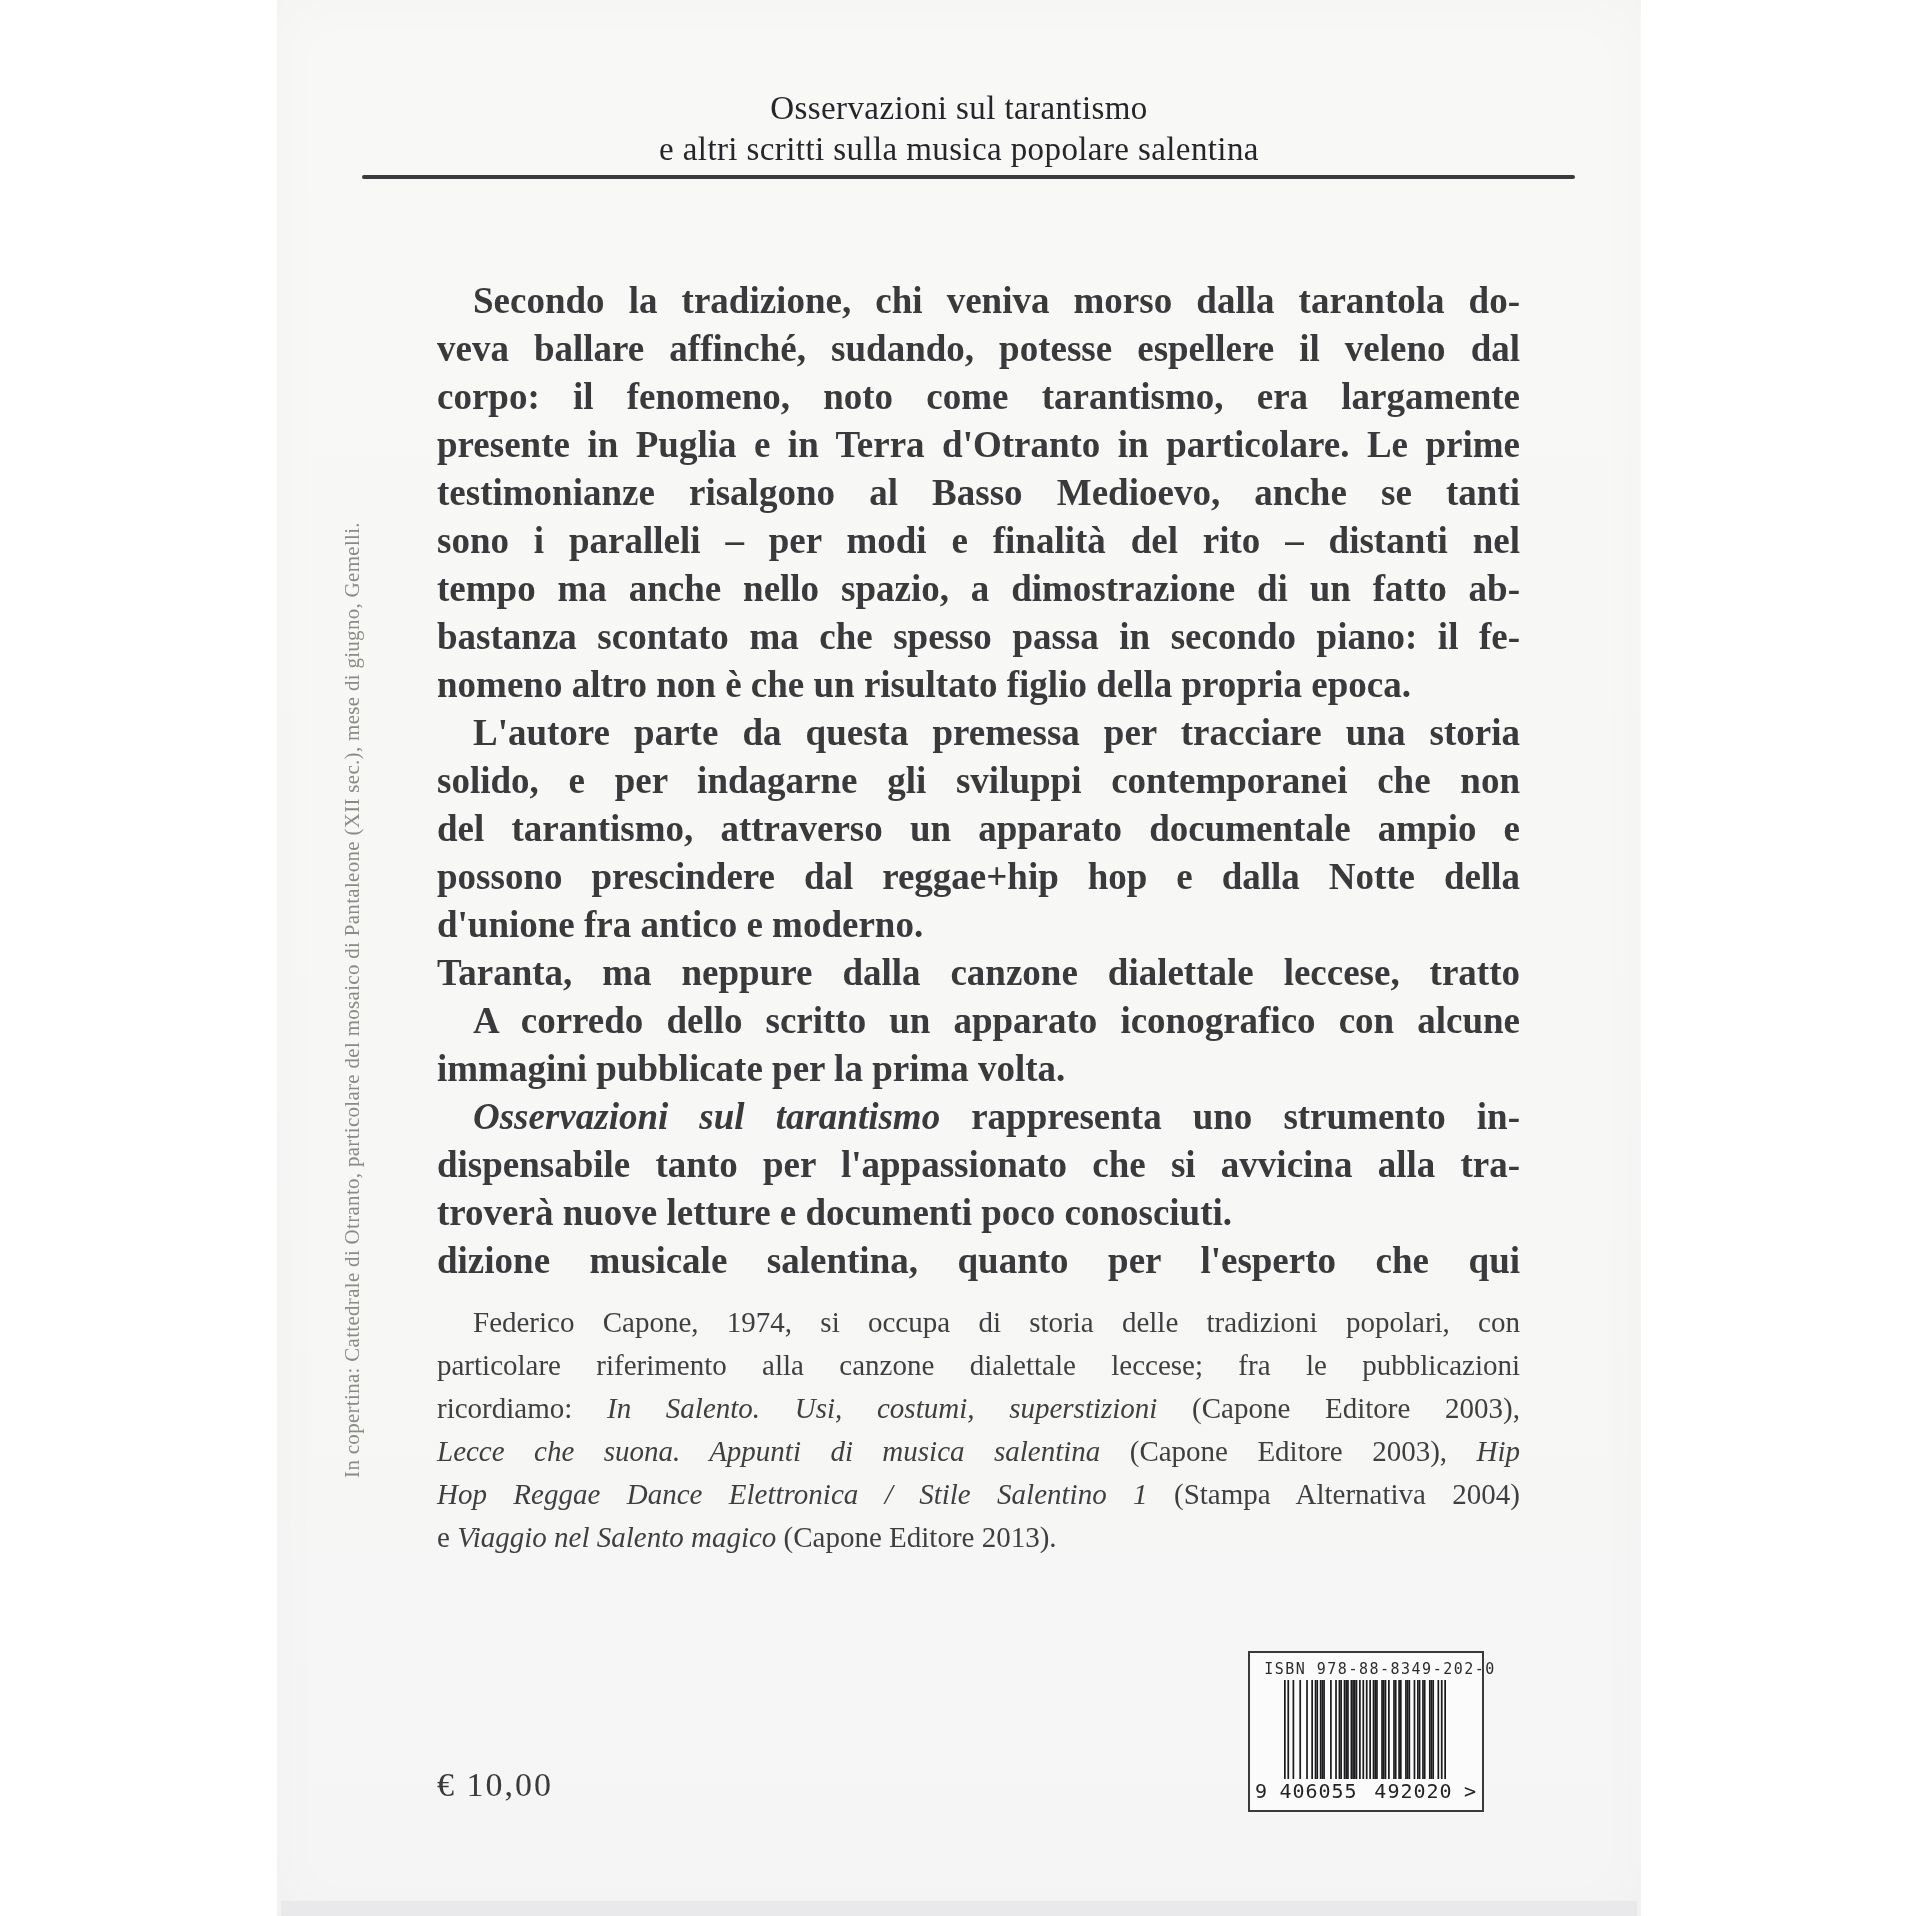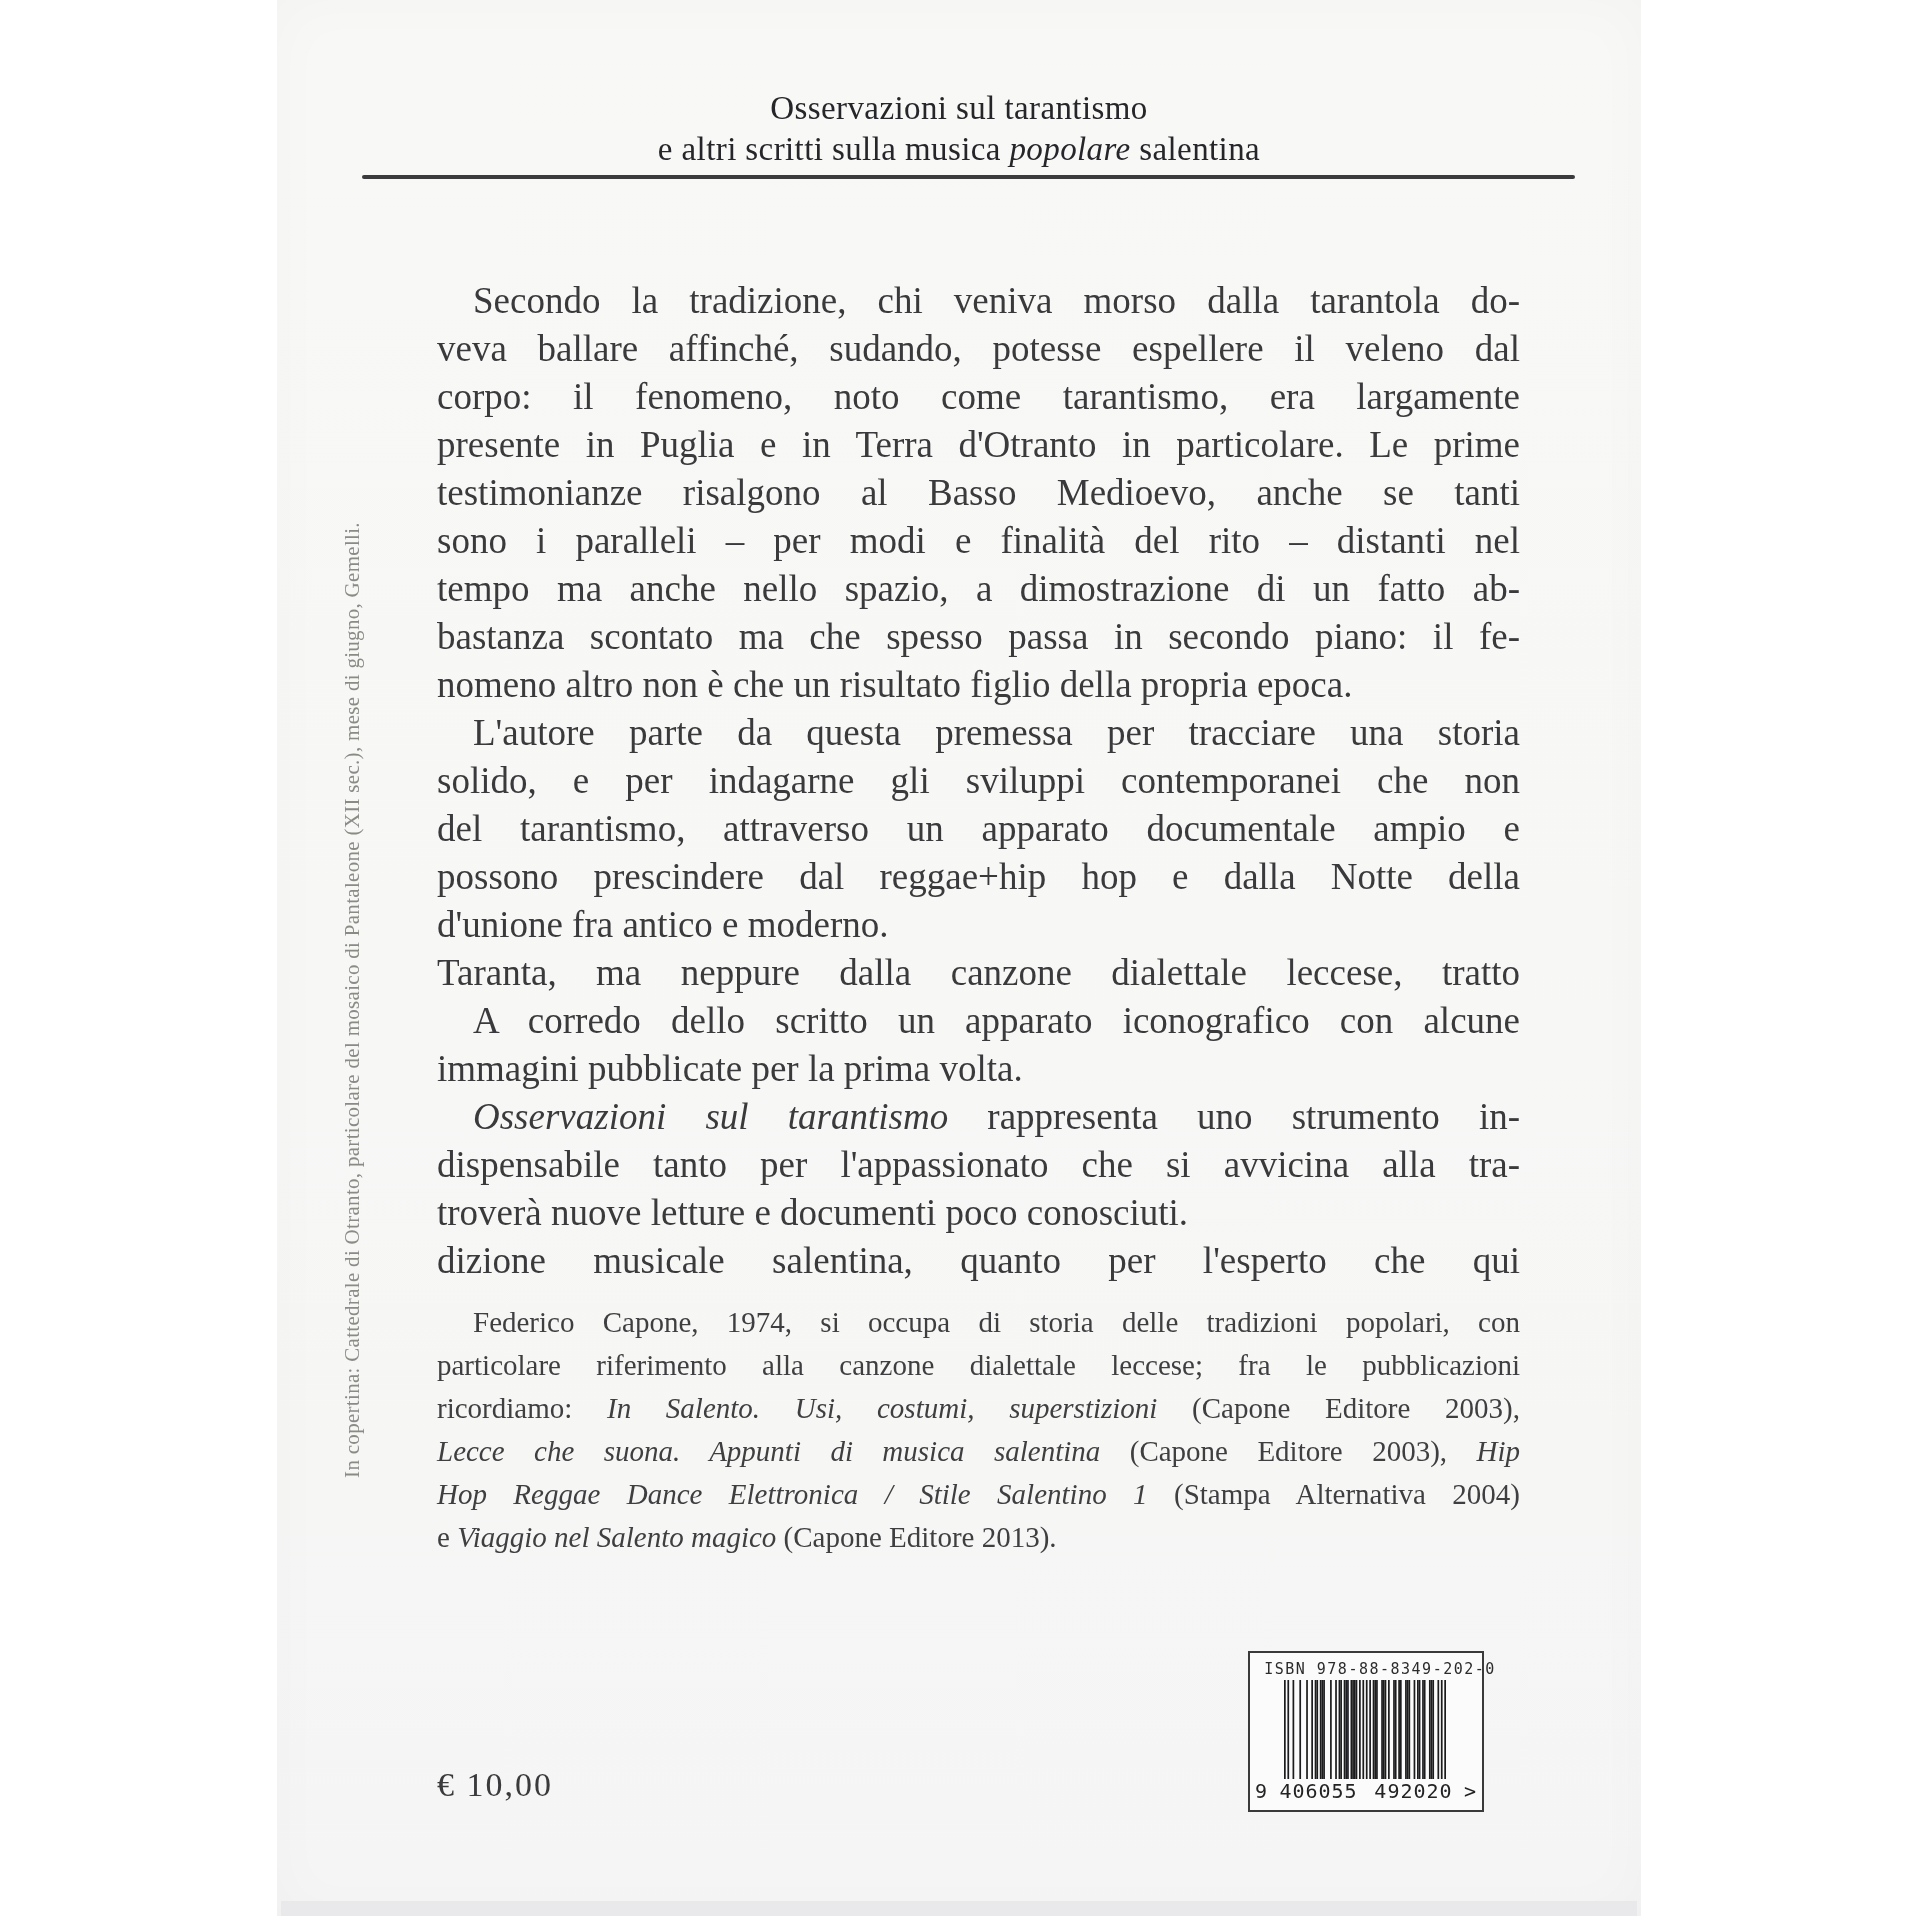--- a/index.html
+++ b/index.html
@@ -22,31 +22,31 @@
     position:absolute;left:4px;right:4px;bottom:0;height:15px;
     background:#e9e9ec;
   }
 
   
   .title-block{
     position:absolute;top:88px;left:0;width:100%;
     text-align:center;color:#26262a;
     font-size:33px;line-height:41px;letter-spacing:0.4px;
   }
-  .title-block .it{font-style:italic;}
+  .title-block .it{}
 
   .head-rule{
     position:absolute;top:175px;left:85px;width:1213px;height:4px;
     background:#3b3b3d;border-radius:2px;
   }
 
   
   .body-col{
     position:absolute;left:160px;top:277px;width:1083px;
-    color:#3a3a3c;font-size:37px;line-height:48px;
+    color:#3a3a3c;font-size:37px;line-height:48px;font-weight:bold;
   }
   .bio-col{
     position:absolute;left:160px;top:1301px;width:1083px;
     color:#3f3f41;font-size:29px;line-height:43px;
   }
   .jline{
     text-align:justify;
     text-align-last:justify;
     white-space:normal;
   }

